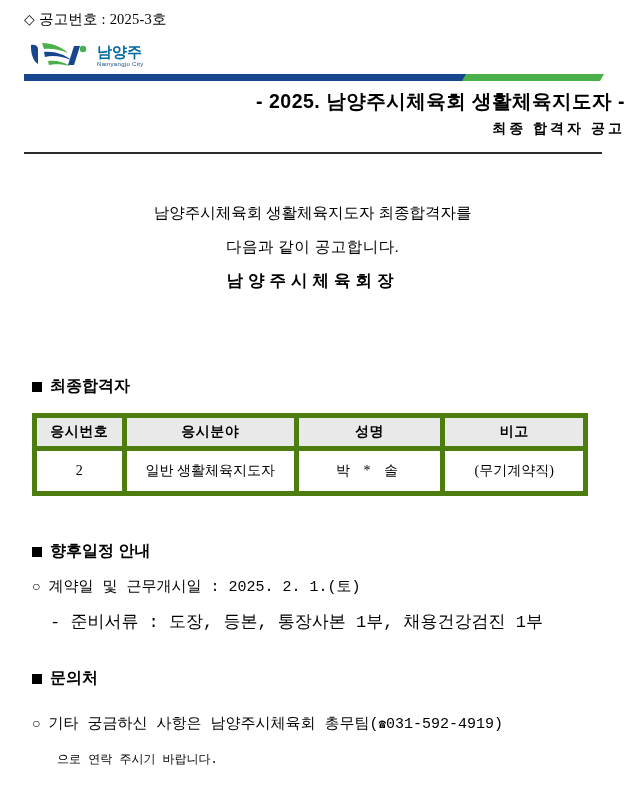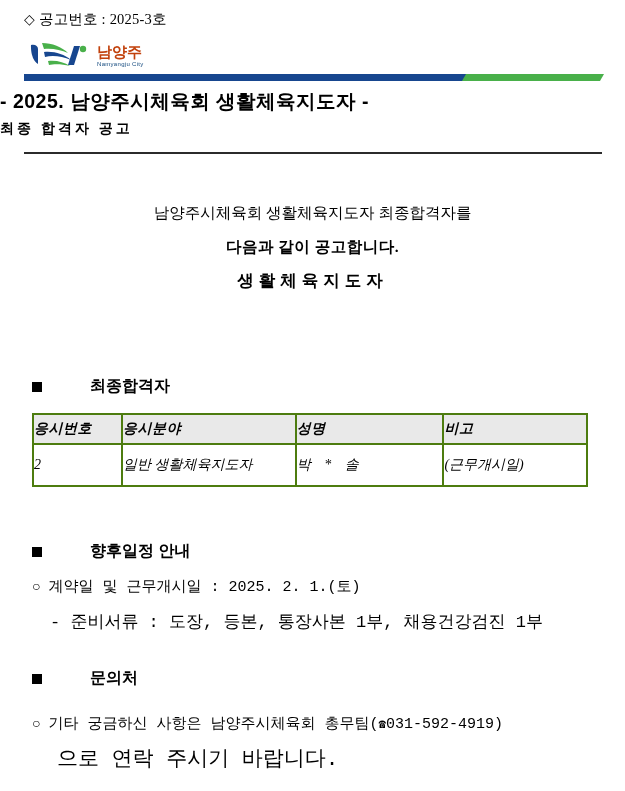--- a/index.html
+++ b/index.html
@@ -49,21 +49,21 @@
   .logo-mark {
     width: 64px;
     height: 28px;
     position: relative;
     margin-right: 5px;
   }
   .logo-text-ko {
     font-family: "Liberation Sans", sans-serif;
     font-weight: bold;
     font-size: 15px;
-    color: #c2410c;
+    color: #0369a1;
     line-height: 1;
   }
   .logo-text-en {
     font-family: "Liberation Sans", sans-serif;
     font-size: 6px;
     color: #13497e;
     letter-spacing: 0.3px;
     line-height: 1;
     margin-top: 2px;
   }
@@ -91,21 +91,21 @@
     width: 138px;
     height: 7px;
     background: #49b04a;
     transform: skewX(-30deg);
   }
   .title-block {
     position: absolute;
     top: 88px;
     left: 0;
     width: 625px;
-    text-align: left;
+    text-align: right;
     font-family: "Liberation Sans", sans-serif;
     font-weight: bold;
   }
   .title-line1 {
     font-size: 19.5px;
     letter-spacing: 0.5px;
     margin-bottom: 5px;
   }
   .title-line2 {
     font-size: 14px;
@@ -124,21 +124,20 @@
     position: absolute;
     top: 196px;
     left: 0;
     width: 625px;
     text-align: center;
     font-size: 15.5px;
     line-height: 34px;
   }
   .intro .l2 {
     letter-spacing: 0.5px;
-    font-weight: bold;
   }
   .intro .date {
     font-weight: bold;
     font-size: 16px;
     letter-spacing: 1px;
   }
   .intro .signer {
     font-weight: bold;
     font-size: 16.5px;
     letter-spacing: 5px;
@@ -146,21 +145,20 @@
 
   
   .sec-head {
     position: absolute;
     left: 32px;
     font-family: "Liberation Sans", sans-serif;
     font-weight: bold;
     font-size: 16px;
     display: flex;
     align-items: center;
-    gap: 40px;
   }
   .sec-head .sq {
     display: inline-block;
     width: 10px;
     height: 10px;
     background: #000;
     margin-right: 8px;
   }
   #sec-pass { top: 376px; }
   #sec-schedule { top: 541px; }
@@ -169,24 +167,23 @@
   
   .tbl {
     position: absolute;
     top: 413px;
     left: 32px;
     width: 556px;
     border-collapse: collapse;
     font-size: 13.5px;
   }
   .tbl th, .tbl td {
-    border: 2px solid #4d7c0f;
-    text-align: left;
+    border: 5px solid #4d7c0f;
+    text-align: center;
     padding: 0;
-    font-style: italic;
   }
   .tbl th {
     background: #e9e9e9;
     height: 28px;
     font-family: "Liberation Sans", sans-serif;
     font-weight: bold;
     font-size: 14px;
     letter-spacing: 0.5px;
   }
   .tbl td {
@@ -222,21 +219,21 @@
   #sched-line1 { top: 576px; }
   #sched-line2 {
     top: 611px;
     left: 50px;
     font-size: 17px;
   }
   #contact-line1 { top: 713px; }
   #contact-line2 {
     top: 748px;
     left: 57px;
-    font-size: 21px;
+    font-size: 12px;
   }
   .phone-ico {
     font-size: 12.5px;
   }
 </style>
 </head>
 <body>
 
 <div class="page">
 
@@ -268,21 +265,21 @@
 
   <div class="title-block">
     <div class="title-line1">- 2025. 남양주시체육회 생활체육지도자 -</div>
     <div class="title-line2">최종 합격자 공고</div>
   </div>
   <div class="title-rule"></div>
 
   <div class="intro">
     <div>남양주시체육회 생활체육지도자 최종합격자를</div>
     <div class="l2">다음과 같이 공고합니다.</div>
-    <div class="signer">생활체육지도자</div>
+    <div class="signer">남양주시체육회장</div>
   </div>
 
   <div class="sec-head" id="sec-pass">
     <span class="sq"></span>
     <span>최종합격자</span>
   </div>
 
   <table class="tbl">
     <thead>
       <tr>
@@ -290,21 +287,21 @@
         <th class="col2">응시분야</th>
         <th class="col3">성명</th>
         <th class="col4">비고</th>
       </tr>
     </thead>
     <tbody>
       <tr>
         <td>2</td>
         <td>일반 생활체육지도자</td>
         <td class="name">박 * 솔</td>
-        <td>(근무개시일)</td>
+        <td>(무기계약직)</td>
       </tr>
     </tbody>
   </table>
 
   <div class="sec-head" id="sec-schedule">
     <span class="sq"></span>
     <span>향후일정 안내</span>
   </div>
 
   <div class="bullet" id="sched-line1">

